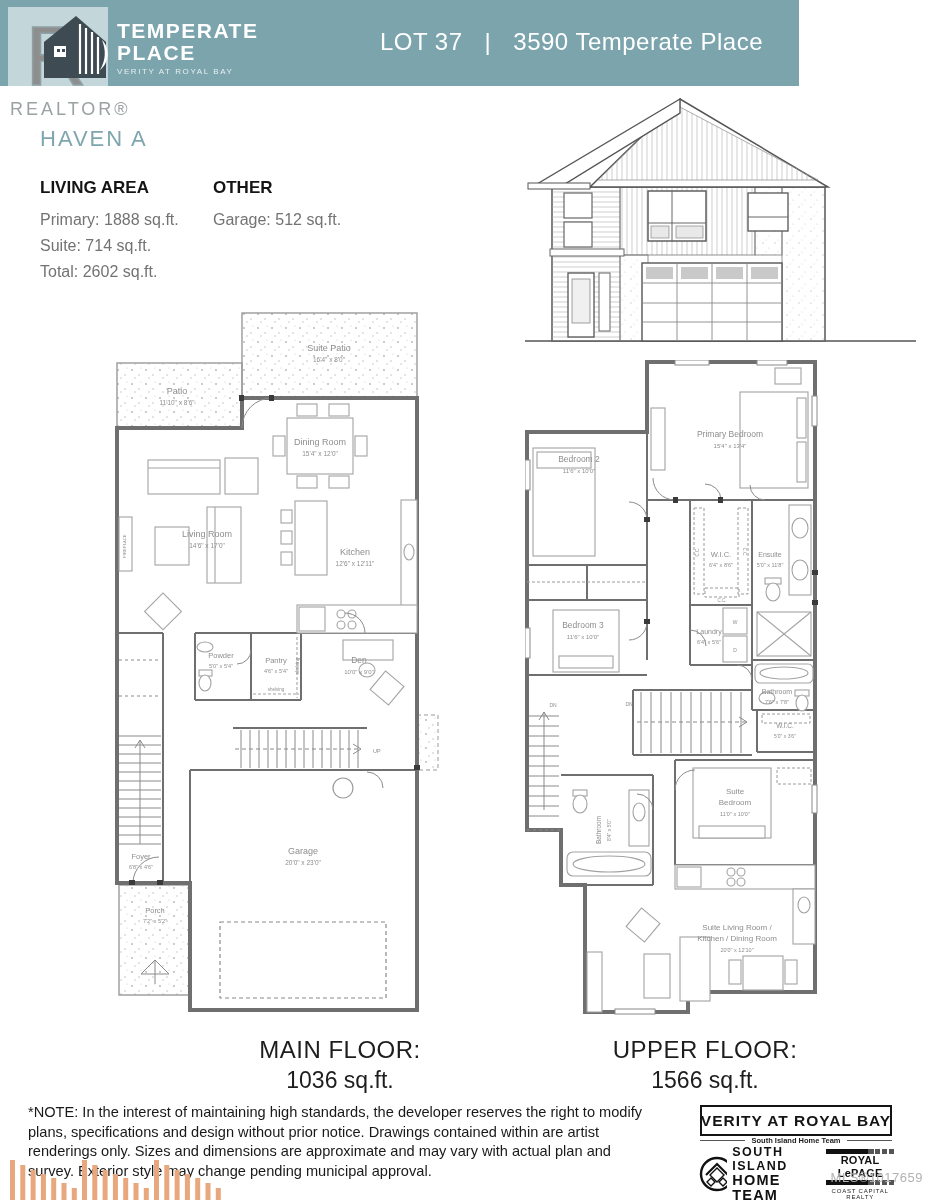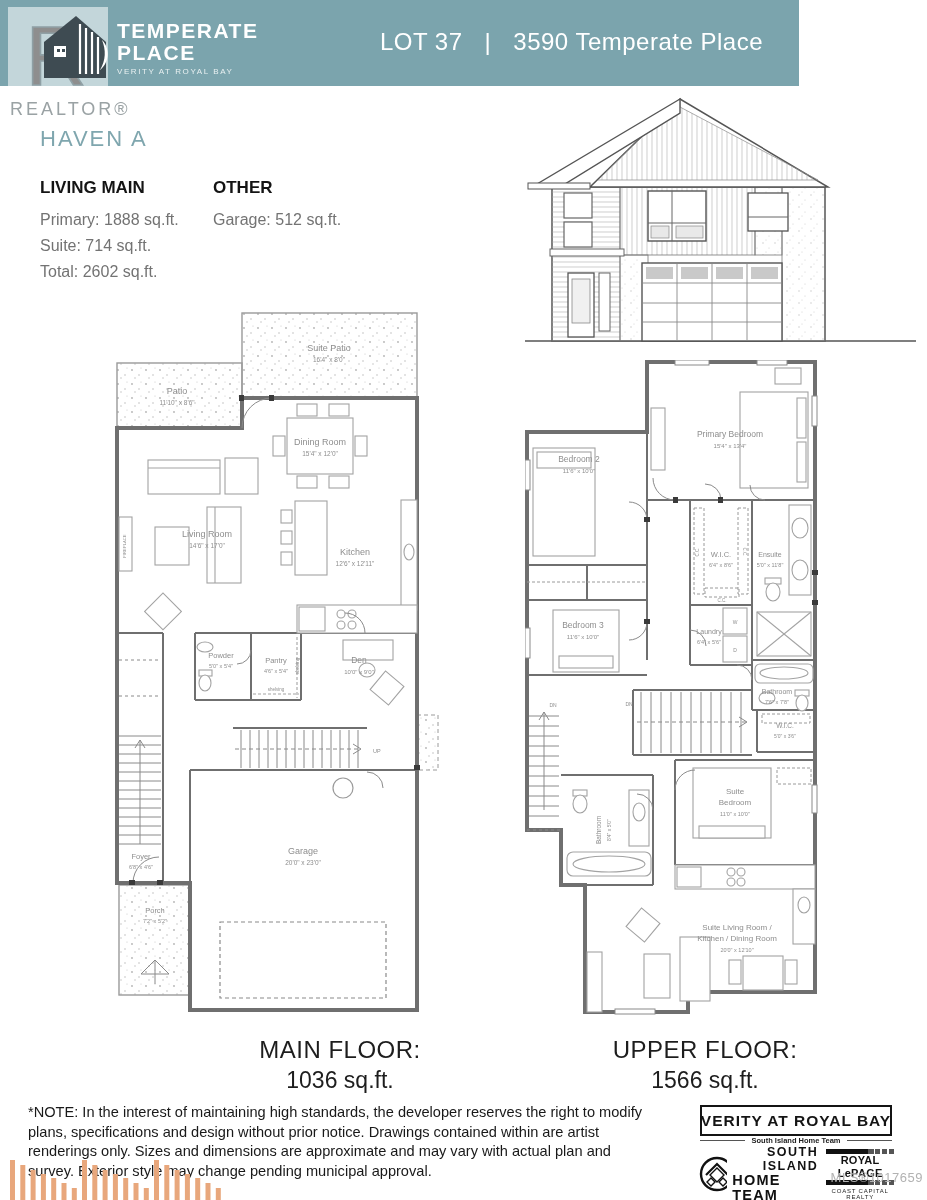--- a/index.html
+++ b/index.html
@@ -28,21 +28,21 @@
   .floorLabel .t2{font-size:23px;font-weight:500;line-height:30px;}
   
   .note{position:absolute;left:28px;top:1103px;width:622px;font-size:14.6px;line-height:19.5px;color:#191919;}
   .verityBox{position:absolute;left:700px;top:1105px;width:188px;height:27px;border:2px solid #141414;display:flex;align-items:center;justify-content:center;}
   .verityBox span{font-size:15.5px;font-weight:bold;letter-spacing:1px;color:#141414;white-space:nowrap;}
   .veritySub{position:absolute;left:700px;top:1136px;width:192px;display:flex;align-items:center;gap:6px;}
   .veritySub .rule{flex:1;height:1px;background:#555;}
   .veritySub span{font-size:7.5px;font-weight:bold;color:#222;white-space:nowrap;}
   .logoRow{position:absolute;left:698px;top:1145px;width:196px;display:flex;align-items:center;}
   .sihtText{margin-left:5px;}
-  .sihtText .s1{font-size:12.5px;font-weight:bold;letter-spacing:1.5px;color:#111;line-height:14px;text-align:right;}
+  .sihtText .s1{font-size:12.5px;font-weight:bold;letter-spacing:1.5px;color:#111;line-height:14px;}
   .sihtText .s2{font-size:14.5px;font-weight:bold;letter-spacing:1.2px;color:#111;line-height:15px;}
   .rlp{margin-left:8px;width:88px;}
   .rlp .bar{height:5px;background:linear-gradient(to right,#111 0 62%,#555 62% 70%,#fff 70% 72%,#555 72% 80%,#fff 80% 82%,#555 82% 90%,#fff 90% 92%,#555 92% 100%);}
   .rlp .nm{font-size:11px;font-weight:bold;color:#111;letter-spacing:0.3px;text-align:center;line-height:13px;}
   .rlp .sub{font-size:6px;letter-spacing:0.8px;color:#222;text-align:center;margin-top:3px;}
   .mls{position:absolute;right:4px;top:1170px;font-size:13px;color:#b2b2b2;letter-spacing:0.5px;}
   
   svg text{font-family:"Liberation Sans", sans-serif;fill:#8e8e8e;}
   .plansvg{position:absolute;}
 </style>
@@ -81,21 +81,21 @@
     <rect x="18" y="34" width="12" height="11" fill="#ffffff"></rect>
     <rect x="21" y="37" width="3" height="3" fill="#3e4b52"></rect>
       <rect x="26" y="37" width="3" height="3" fill="#3e4b52"></rect>
   </svg>
   <div class="realtorTxt">
     <span>REALTOR®</span>
   </div>
 
   <div class="havenTitle">HAVEN A</div>
   <div class="colA">
-    <div class="statsHead">LIVING MAIN</div>
+    <div class="statsHead">LIVING AREA</div>
     <div class="statsLine">Primary: 1888 sq.ft.</div>
     <div class="statsLine">Suite: 714 sq.ft.</div>
     <div class="statsLine">Total: 2602 sq.ft.</div>
   </div>
   <div class="colB">
     <div class="statsHead">OTHER</div>
     <div class="statsLine">Garage: 512 sq.ft.</div>
   </div>
 
   <svg class="plansvg" style="left:520px;top:95px;" width="400" height="250" viewBox="0 0 400 250">

